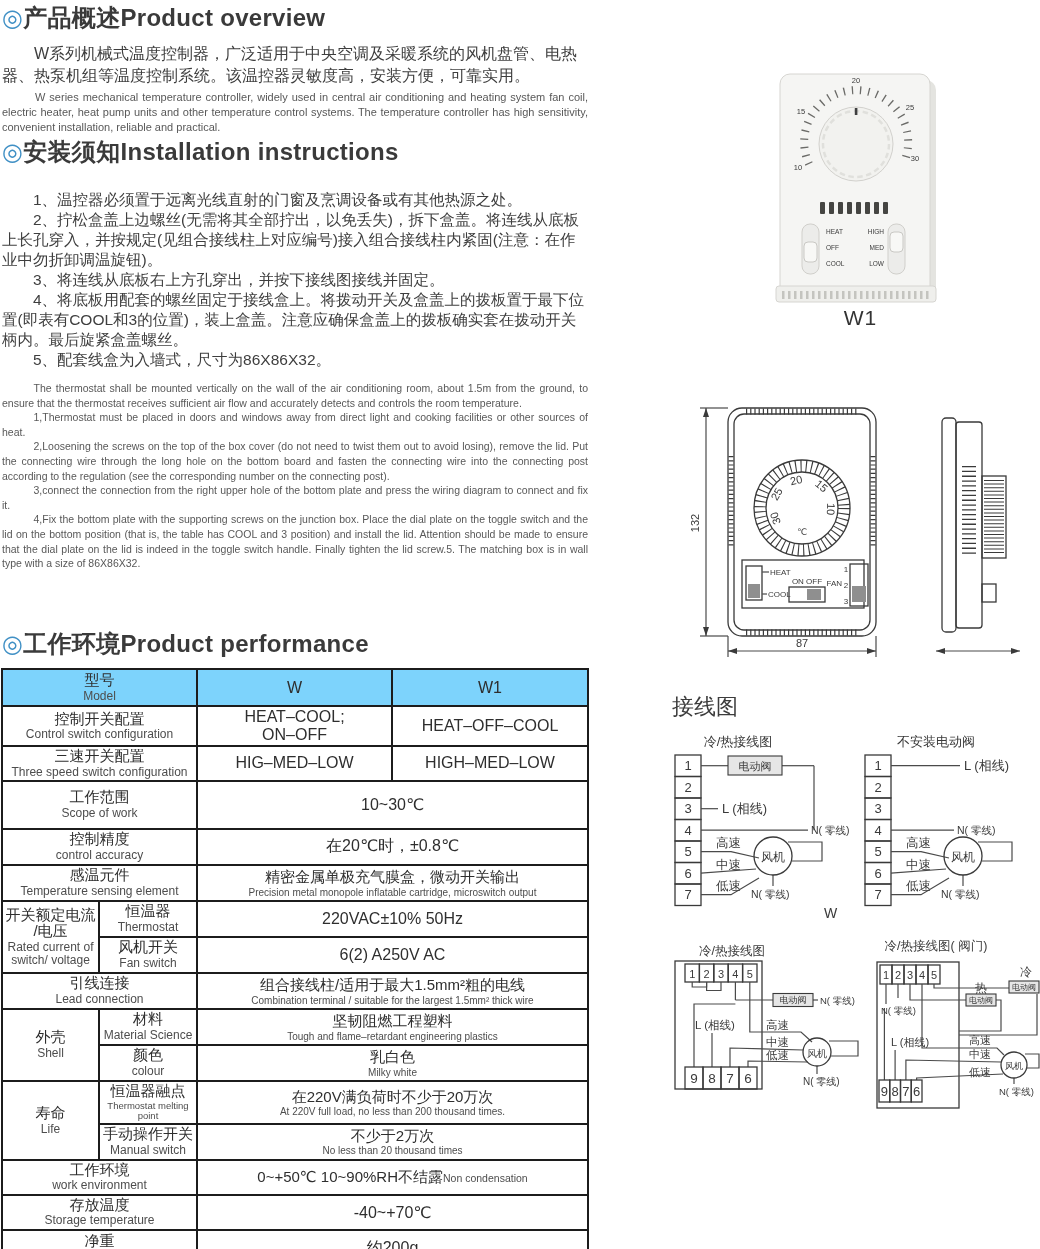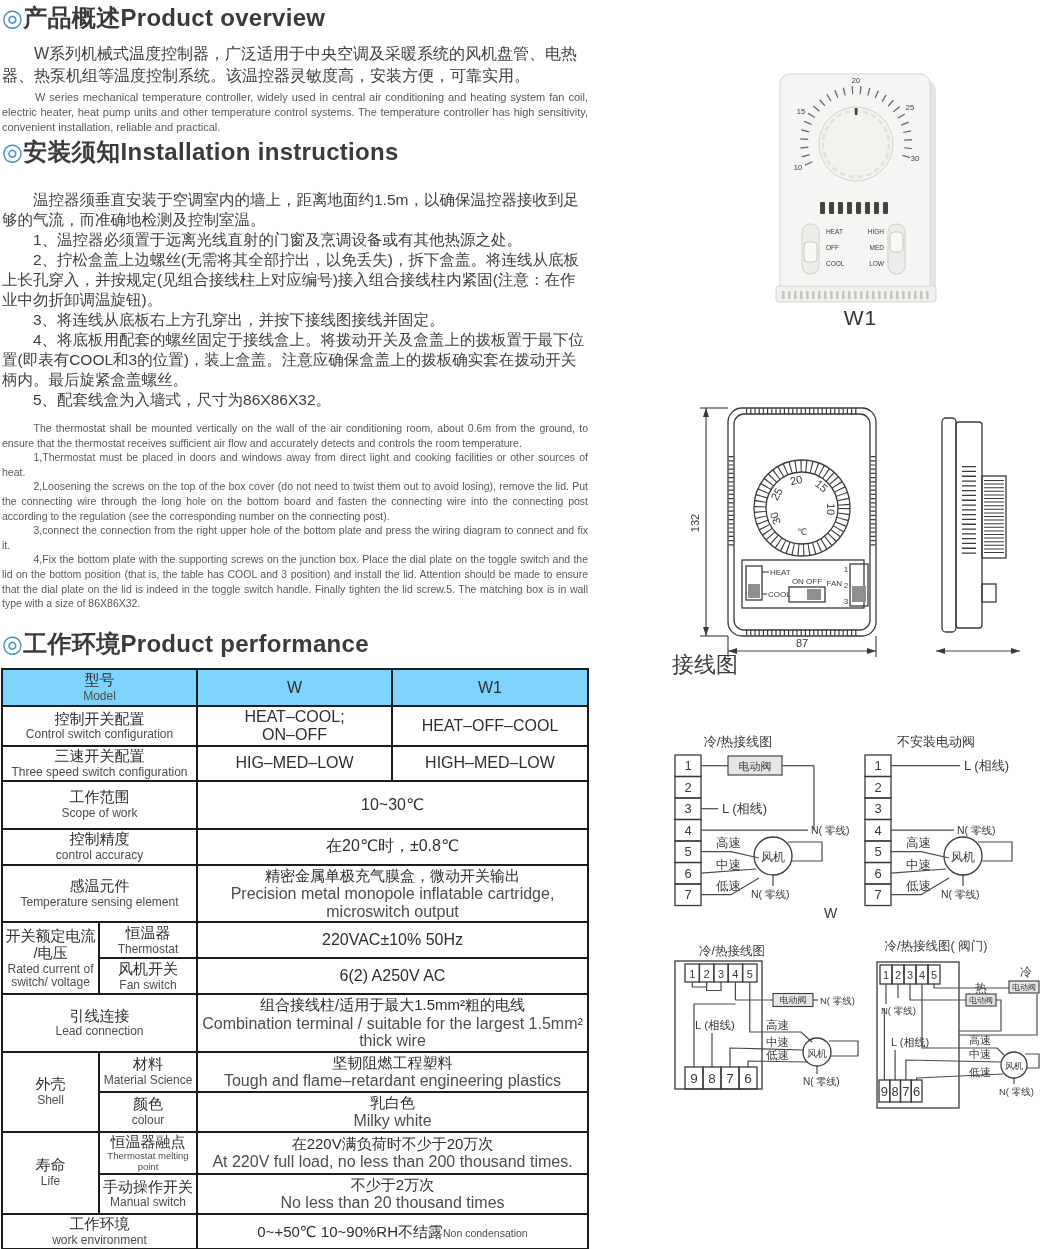--- a/index.html
+++ b/index.html
@@ -23,21 +23,21 @@
   .in-en p { width:586px; font-size:10.5px; line-height:14.6px; color:#585858; text-indent:3em; text-align:justify; }
 
   
   table.spec { border-collapse:collapse; table-layout:fixed; width:586px; background:#fff; }
   table.spec td { border:2px solid #1c1c1c; text-align:center; vertical-align:middle; padding:1px 2px; overflow:hidden; }
   tr.hdr td { background:#7dd3fc; }
   .lc  { font-size:15px; line-height:1.12; color:#2e2e2e; }
   .le  { font-size:12px; line-height:1.1; color:#4d4d4d; margin-top:1px; }
   .vc  { font-size:16px; color:#2e2e2e; }
   .vcn { font-size:15px; color:#2e2e2e; line-height:1.15; }
-  .ven { font-size:16px; color:#4d4d4d; line-height:1.1; margin-top:1px; }
+  .ven { font-size:10px; color:#4d4d4d; line-height:1.1; margin-top:1px; }
   .vsmall { font-size:10.5px; color:#4d4d4d; }
 
   
   .caption { font-size:21px; color:#333; text-align:center; letter-spacing:1px; }
   .wiring-h { font-size:22px; font-weight:500; color:#3c3c3c; }
   svg text { font-family:"Liberation Sans","DejaVu Sans",sans-serif; fill:#3a3a3a; }
   svg .wire { stroke:#4a4a4a; stroke-width:1.2; fill:none; }
   svg .box  { stroke:#3a3a3a; stroke-width:1.3; fill:none; }
   svg .gbox { stroke:#3a3a3a; stroke-width:1.1; fill:#e6e6e6; }
 </style>
@@ -46,29 +46,28 @@
 
 <div class="abs" style="left:2px; top:2px;">
   <div class="sec-h"><span class="ring">◎</span><span>产品概述</span><span>Product overview</span></div>
   <p class="ov-cn">W系列机械式温度控制器，广泛适用于中央空调及采暖系统的风机盘管、电热器、热泵机组等温度控制系统。该温控器灵敏度高，安装方便，可靠实用。</p>
   <p class="ov-en">W series mechanical temperature controller, widely used in central air conditioning and heating system fan coil, electric heater, heat pump units and other temperature control systems. The temperature controller has high sensitivity, convenient installation, reliable and practical.</p>
 </div>
 
 <div class="abs" style="left:2px; top:136px;">
   <div class="sec-h"><span class="ring">◎</span><span>安装须知</span><span>Installation instructions</span></div>
   <div class="in-cn">
-    <p>温控器须垂直安装于空调室内的墙上，距离地面约1.5m，以确保温控器接收到足够的气流，而准确地检测及控制室温。</p>
     <p>1、温控器必须置于远离光线直射的门窗及烹调设备或有其他热源之处。</p>
     <p>2、拧松盒盖上边螺丝(无需将其全部拧出，以免丢失)，拆下盒盖。将连线从底板上长孔穿入，并按规定(见组合接线柱上对应编号)接入组合接线柱内紧固(注意：在作业中勿折卸调温旋钮)。</p>
     <p>3、将连线从底板右上方孔穿出，并按下接线图接线并固定。</p>
     <p>4、将底板用配套的螺丝固定于接线盒上。将拨动开关及盒盖上的拨板置于最下位置(即表有COOL和3的位置)，装上盒盖。注意应确保盒盖上的拨板确实套在拨动开关柄内。最后旋紧盒盖螺丝。</p>
     <p>5、配套线盒为入墙式，尺寸为86X86X32。</p>
   </div>
   <div class="in-en">
-    <p>The thermostat shall be mounted vertically on the wall of the air conditioning room, about 0.6m from the ground, to ensure that the thermostat receives sufficient air flow and accurately detects and controls the room temperature.</p>
+    <p>The thermostat shall be mounted vertically on the wall of the air conditioning room, about 1.5m from the ground, to ensure that the thermostat receives sufficient air flow and accurately detects and controls the room temperature.</p>
     <p>1,Thermostat must be placed in doors and windows away from direct light and cooking facilities or other sources of heat.</p>
     <p>2,Loosening the screws on the top of the box cover (do not need to twist them out to avoid losing), remove the lid. Put the connecting wire through the long hole on the bottom board and fasten the connecting wire into the connecting post according to the regulation (see the corresponding number on the connecting post).</p>
     <p>3,connect the connection from the right upper hole of the bottom plate and press the wiring diagram to connect and fix it.</p>
     <p>4,Fix the bottom plate with the supporting screws on the junction box. Place the dial plate on the toggle switch and the lid on the bottom position (that is, the table has COOL and 3 position) and install the lid. Attention should be made to ensure that the dial plate on the lid is indeed in the toggle switch handle. Finally tighten the lid screw.5. The matching box is in wall type with a size of 86X86X32.</p>
   </div>
 </div>
 
 <div class="abs" style="left:2px; top:628px;">
   <div class="sec-h"><span class="ring">◎</span><span>工作环境</span><span>Product performance</span></div>
 </div>
@@ -340,21 +339,21 @@
     <line x1="279" y1="70" x2="279" y2="160" stroke="#3a3a3a" stroke-width="14" stroke-dasharray="1.3,3.5"></line>
     <rect x="292" y="80" width="24" height="82" class="box"></rect>
     <line x1="304" y1="84" x2="304" y2="158" stroke="#3a3a3a" stroke-width="20" stroke-dasharray="1,2.6"></line>
     <rect x="292" y="188" width="14" height="18" class="box"></rect>
     <line x1="246" y1="255" x2="330" y2="255" class="wire"></line>
     <polygon points="246,255 255,252 255,258" fill="#3a3a3a"></polygon>
     <polygon points="330,255 321,252 321,258" fill="#3a3a3a"></polygon>
   </g>
 </svg>
 
-<div class="abs wiring-h" style="left:672px; top:650px;">接线图</div>
+<div class="abs wiring-h" style="left:672px; top:692px;">接线图</div>
 
 <svg class="abs" style="left:656px; top:728px;" width="206" height="195" viewBox="0 0 206 195">
   <text x="82" y="18" font-size="13" text-anchor="middle">冷/热接线图</text>
   <g class="box">
     <rect x="19" y="27" width="26" height="21.5"></rect>
       <rect x="19" y="48.5" width="26" height="21.5"></rect>
     <rect x="19" y="70" width="26" height="21.5"></rect>
       <rect x="19" y="91.5" width="26" height="21.5"></rect>
     <rect x="19" y="113" width="26" height="21.5"></rect>
       <rect x="19" y="134.5" width="26" height="21.5"></rect>

